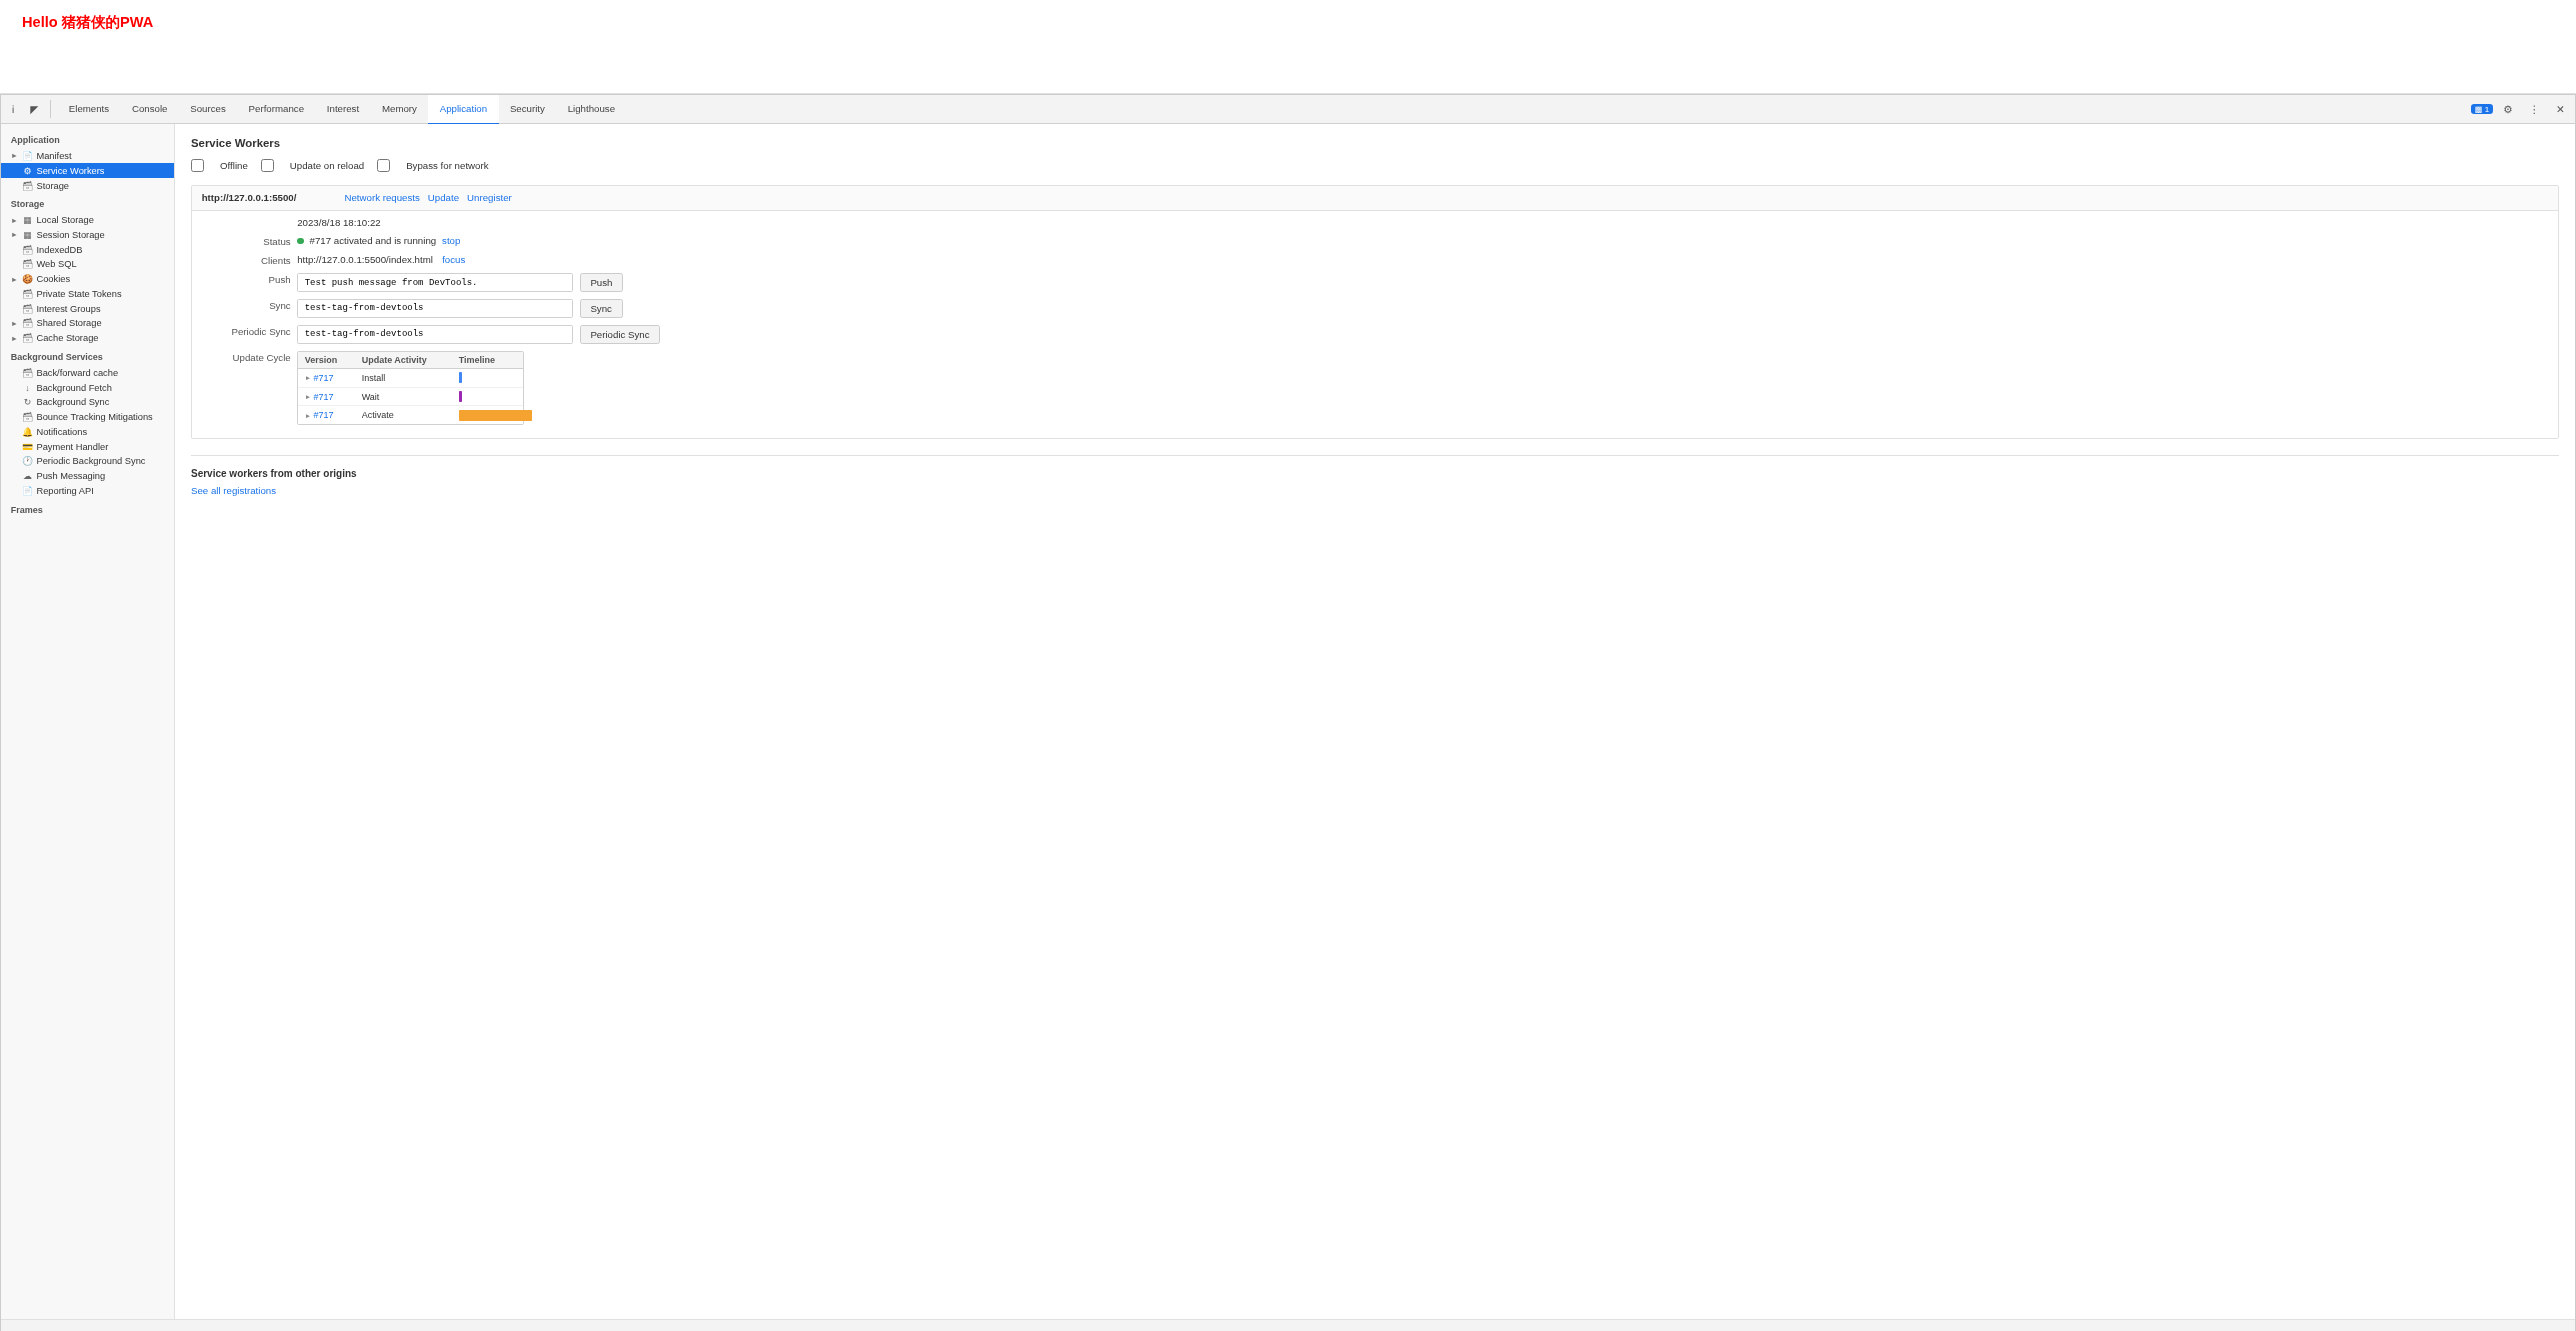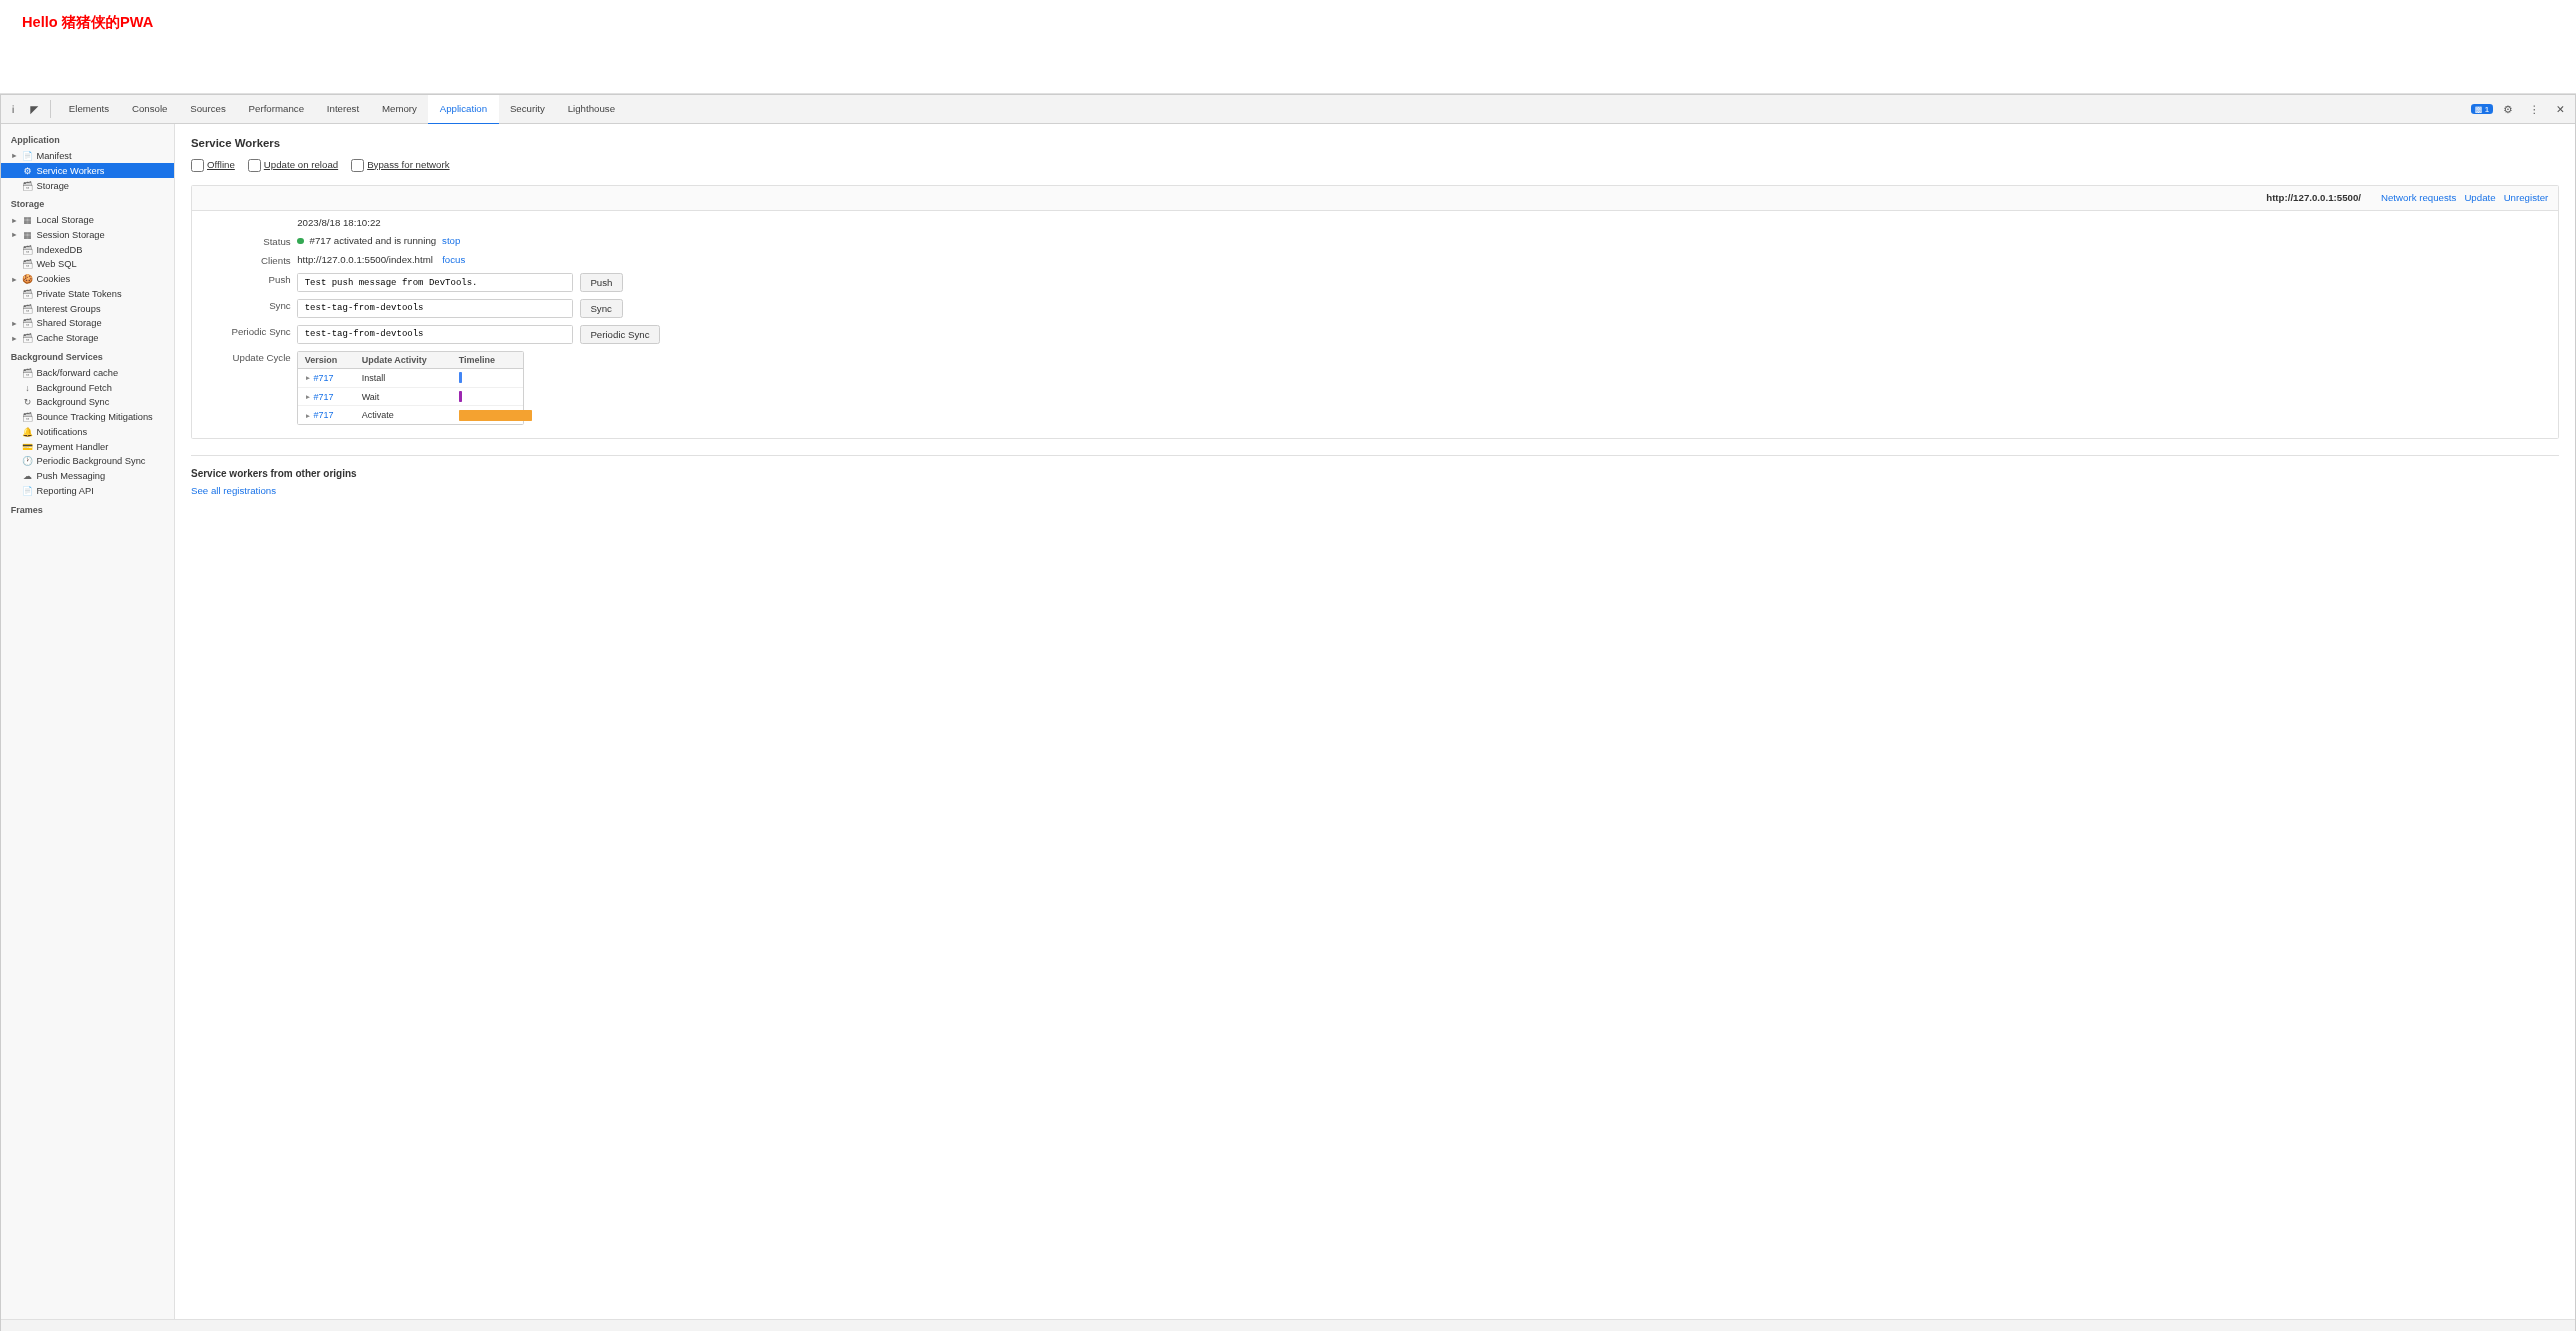--- a/index.html
+++ b/index.html
@@ -169,40 +169,40 @@
     }
 
     .checkbox-row {
       display: flex;
       align-items: center;
       gap: 13px;
       margin-bottom: 13px;
     }
     .checkbox-label {
       display: flex;
-      align-items: flex-start;
-      gap: 3px;
-      font-size: 9.7px;
-      cursor: pointer;
-      text-decoration: underline;
+      align-items: center;
+      gap: 16px;
+      font-size: 9.7px;
+      cursor: pointer;
     }
     .checkbox-label input { cursor: pointer; }
 
     .worker-block {
       border: 0.8px solid #e0e0e0;
       border-radius: 1.6px;
       margin-bottom: 16px;
     }
     .worker-header {
       display: flex;
       align-items: center;
-      justify-content: flex-end;
+      justify-content: flex-start;
       padding: 6.5px 9.7px;
       background: #fafafa;
       border-bottom: 0.8px solid #e0e0e0;
+      gap: 28px;
     }
     .worker-url {
       font-size: 9.7px;
       font-weight: 600;
       color: #333;
     }
     .worker-actions {
       display: flex;
       gap: 8px;
       margin-left: 20px;

